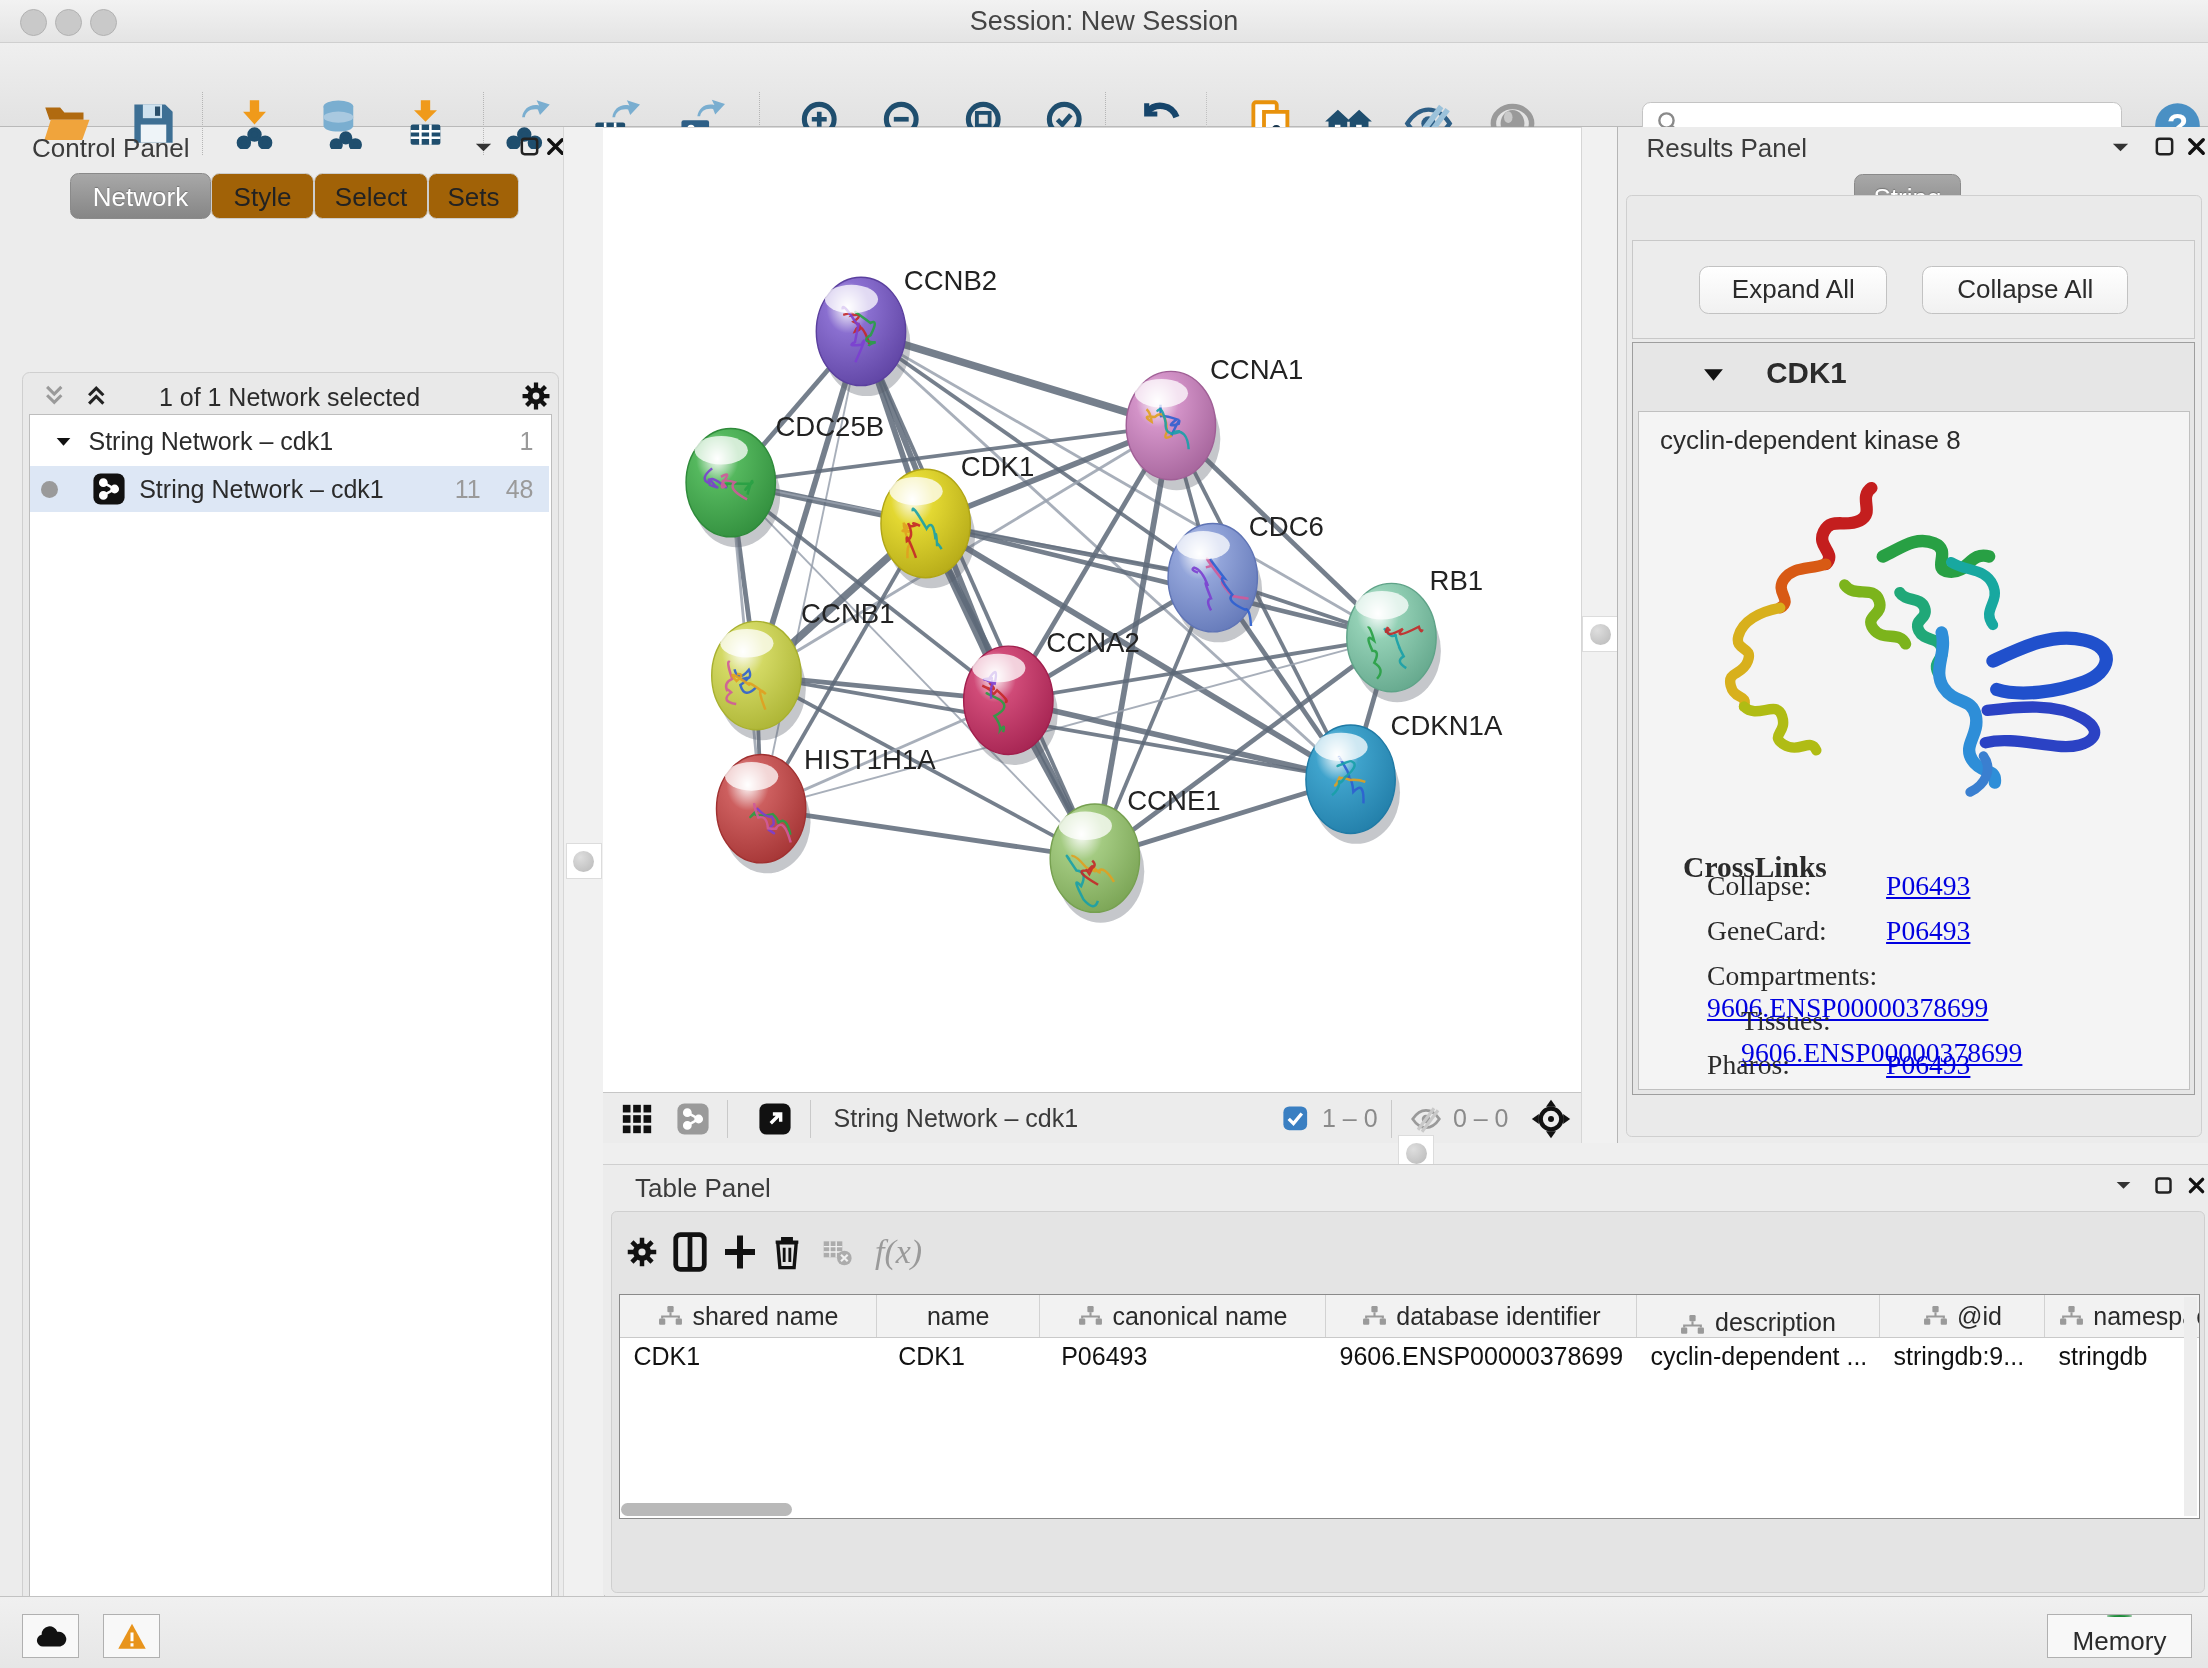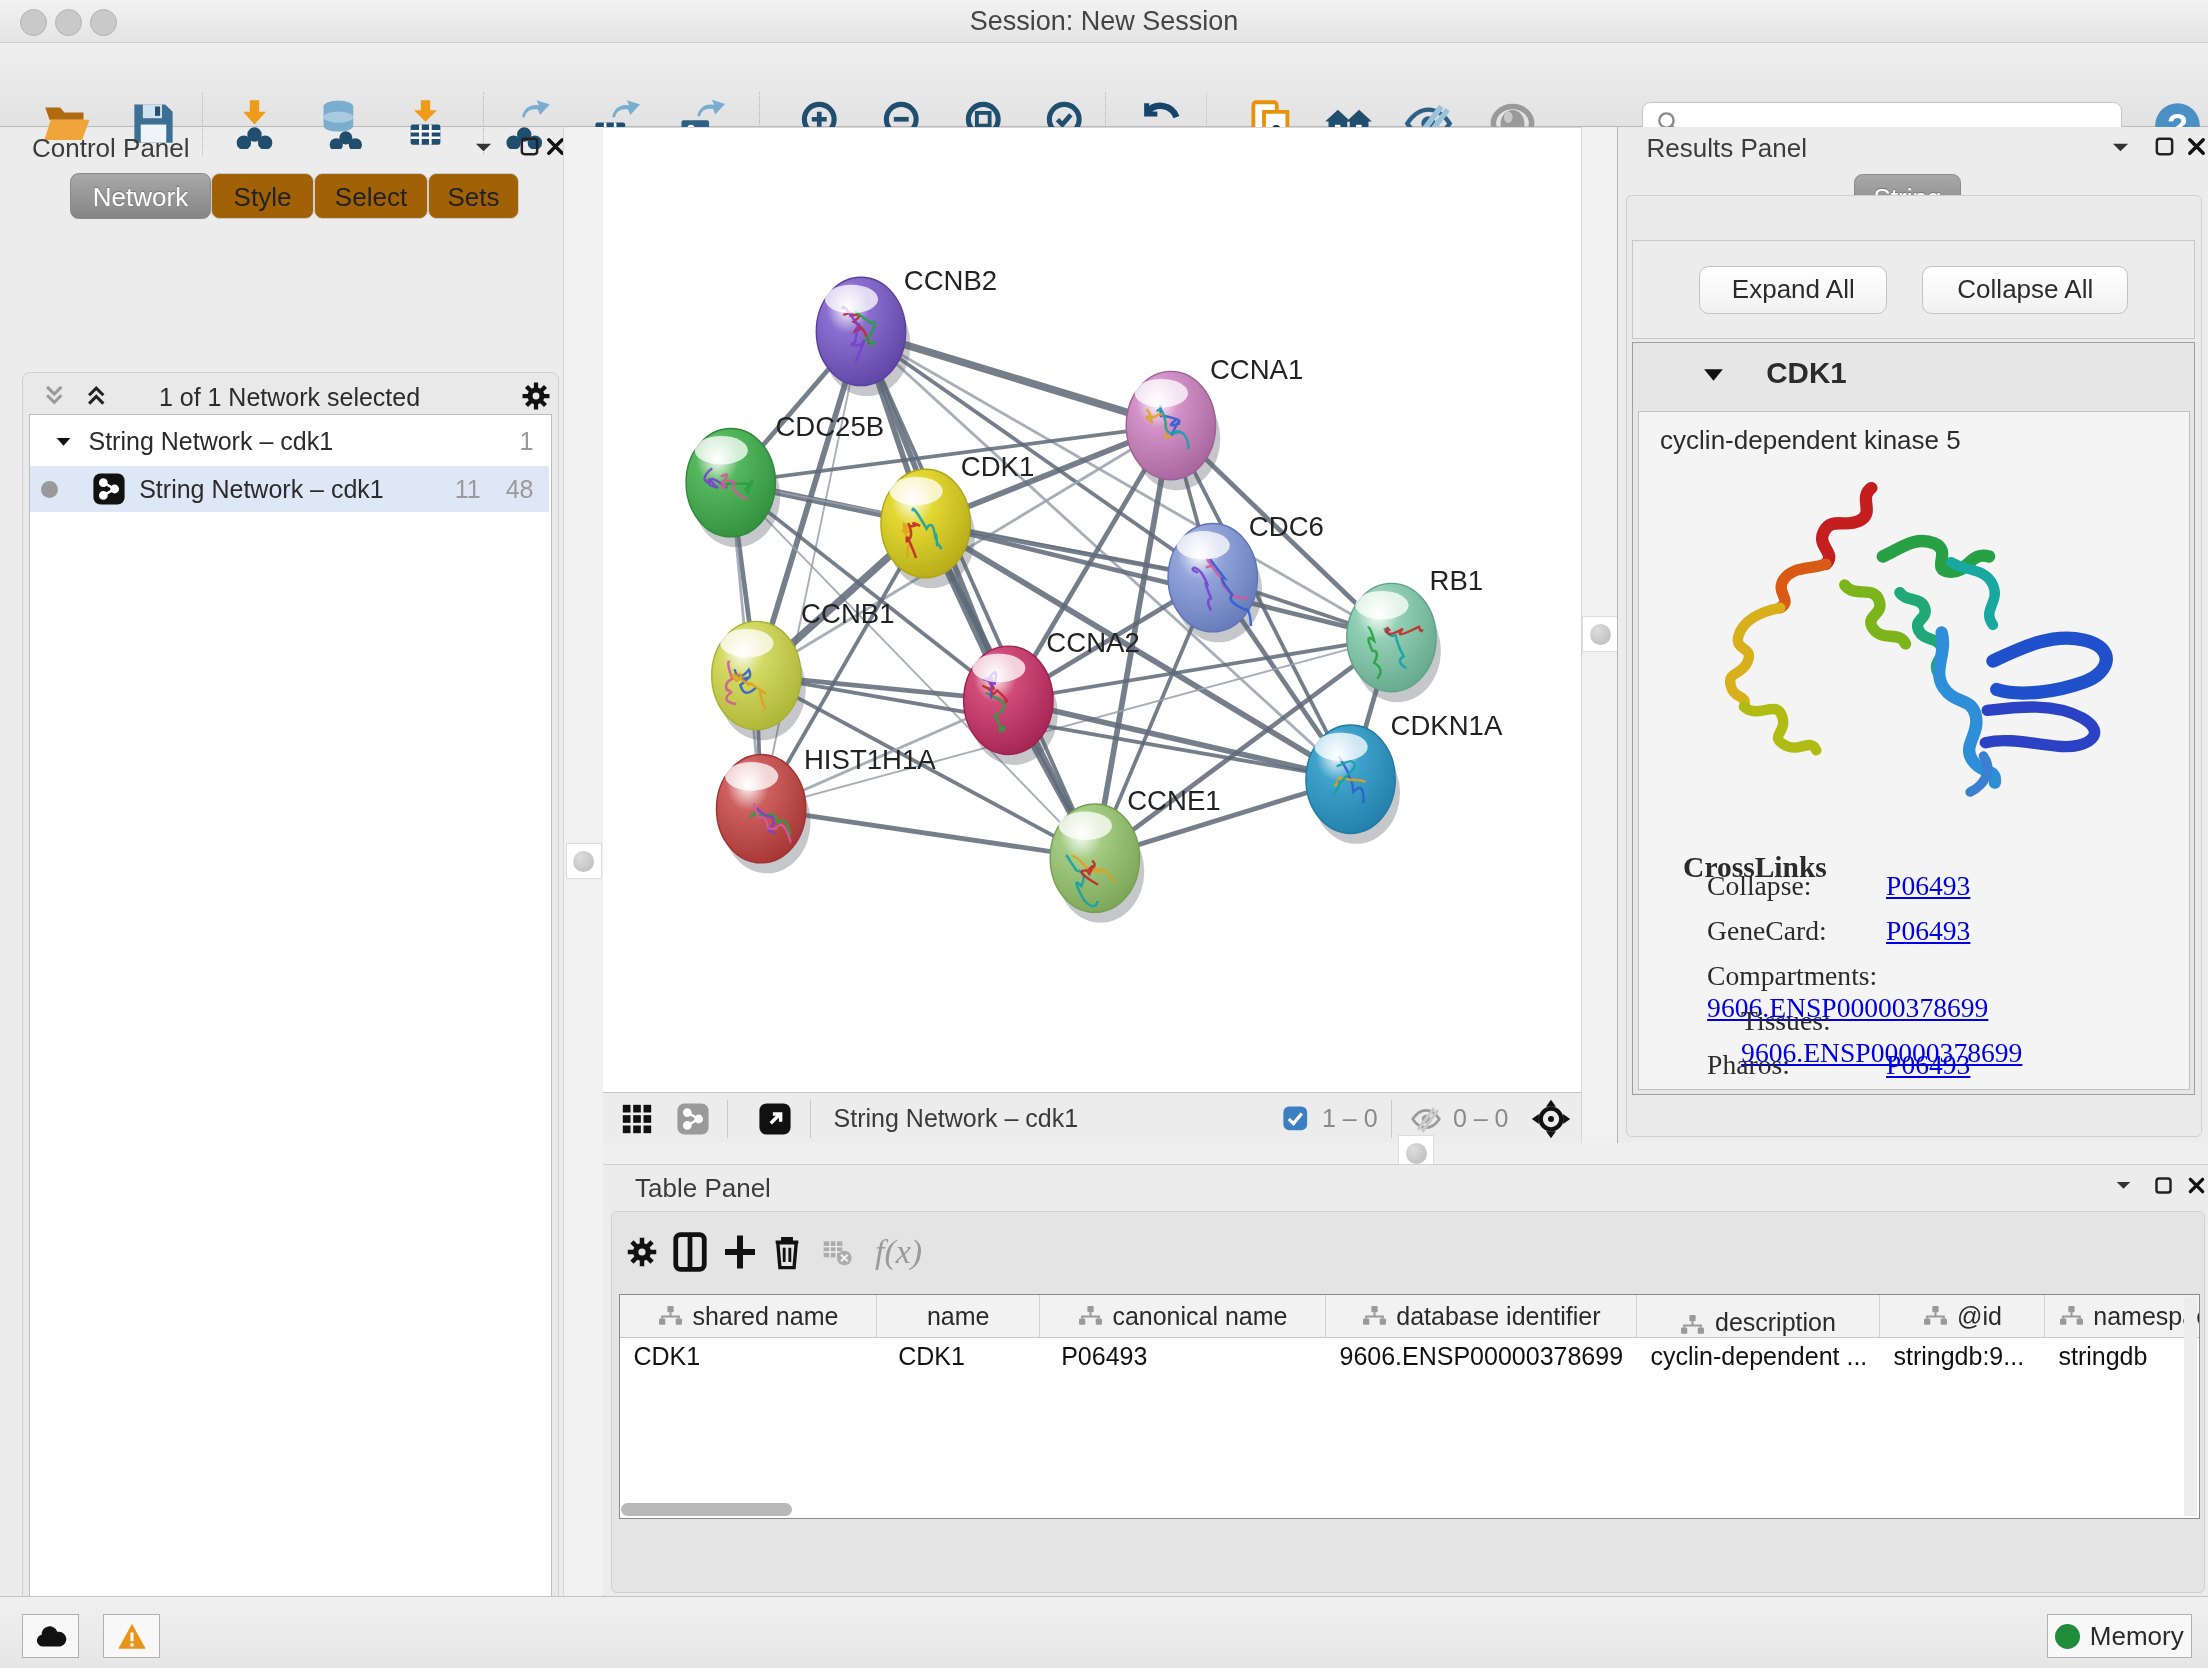--- a/index.html
+++ b/index.html
@@ -52,21 +52,21 @@
   #tbl{position:absolute;left:7.6px;top:82px;width:1579px;height:223px;background:#fff;border:1.9px solid #8a8a8a;overflow:hidden;}
   #tblhead{position:absolute;left:0;top:0;height:42px;width:1617px;background:#f2f2f2;border-bottom:1px solid #c9c9c9;display:flex;}
   .th{box-sizing:border-box;border-right:1px solid #d2d2d2;display:flex;align-items:center;justify-content:center;font-size:25px;color:#2a2a2a;gap:9.5px;overflow:hidden;white-space:nowrap;}
   #tblrow{position:absolute;left:0;top:42px;height:38px;width:1617px;display:flex;}
   .td{box-sizing:border-box;font-size:25px;color:#111;padding-left:13.3px;display:flex;align-items:center;overflow:hidden;white-space:nowrap;}
   #hscroll{position:absolute;left:9.5px;top:291px;width:171px;height:13.3px;border-radius:6.7px;background:#b9b9b9;}
   #vscroll{position:absolute;left:1564px;top:1.9px;width:13.3px;height:219px;background:#ededed;}
   .bottab{position:absolute;top:390px;height:40px;line-height:38px;}
   
   #statusbar{left:0;top:1596px;width:2208px;height:72px;background:linear-gradient(#f0f0f0,#e6e6e6);border-top:1px solid #c2c2c2;}
-  .stbtn{position:absolute;top:17px;height:42px;background:#f8f8f8;border:1.9px solid #b0b0b0;display:flex;align-items:center;justify-content:center;gap:9.5px;font-size:26px;}
+  .stbtn{position:absolute;top:17px;height:42px;background:#f8f8f8;border:1.9px solid #b0b0b0;display:flex;align-items:center;justify-content:center;gap:9.5px;font-size:26px;flex-direction:column;}
   svg{display:block;}
   text{font-family:"Liberation Sans","DejaVu Sans",sans-serif;}
 </style>
 </head>
 <body>
 
 <div id="root">
 
   <div class="abs" id="titlebar">
     <div class="tlight" style="left:20px"></div>
@@ -642,21 +642,21 @@
         <div class="resbtn" style="left:289px;width:204px">Collapse All</div>
       </div>
       <div id="res-cdk1box">
         <div class="abs" style="left:68px;top:21px">
             <svg width="25" height="21" viewBox="0 0 24 20">
               <path d="M3 5l9 11 9-11z" fill="#111"></path>
             </svg>
           </div>
         <div class="abs" style="left:133px;top:13.3px;font-size:29.5px;font-weight:bold">CDK1</div>
         <div id="res-white">
-          <div class="abs" style="left:21px;top:13.3px;font-size:26px">cyclin-dependent kinase 5</div>
+          <div class="abs" style="left:21px;top:13.3px;font-size:26px">cyclin-dependent kinase 8</div>
 
           <svg class="abs" style="left:63px;top:59px" width="428" height="361" viewBox="0 0 450 380">
             <g fill="none" stroke-linecap="round">
               <path d="M178 18c-14 10 4 26-12 34s-30-4-38 12 14 22 2 34" stroke="#c41e1e" stroke-width="13"></path>
               <path d="M130 98c-18 6-34 2-44 16s10 22-4 30" stroke="#d85a14" stroke-width="12"></path>
               <path d="M82 144c-22 4-40 14-44 30s16 10 10 26-22 10-18 26 18 8 14 22" stroke="#d8b01c" stroke-width="11"></path>
               <path d="M44 248c14 14 34-8 40 10s-14 20 2 30 28-8 34 6" stroke="#b0bc14" stroke-width="11"></path>
               <path d="M150 120c10 14 30 0 36 16s-16 16-6 30 28 2 34 16" stroke="#7cb41c" stroke-width="12"></path>
               <path d="M190 90c18-8 34-22 54-14s-4 28 16 30 22-22 42-16" stroke="#28a044" stroke-width="13"></path>
               <path d="M208 128c6 10 22 4 26 16s-12 12-6 24 20 6 24 18-10 14-4 26" stroke="#20a878" stroke-width="12"></path>

